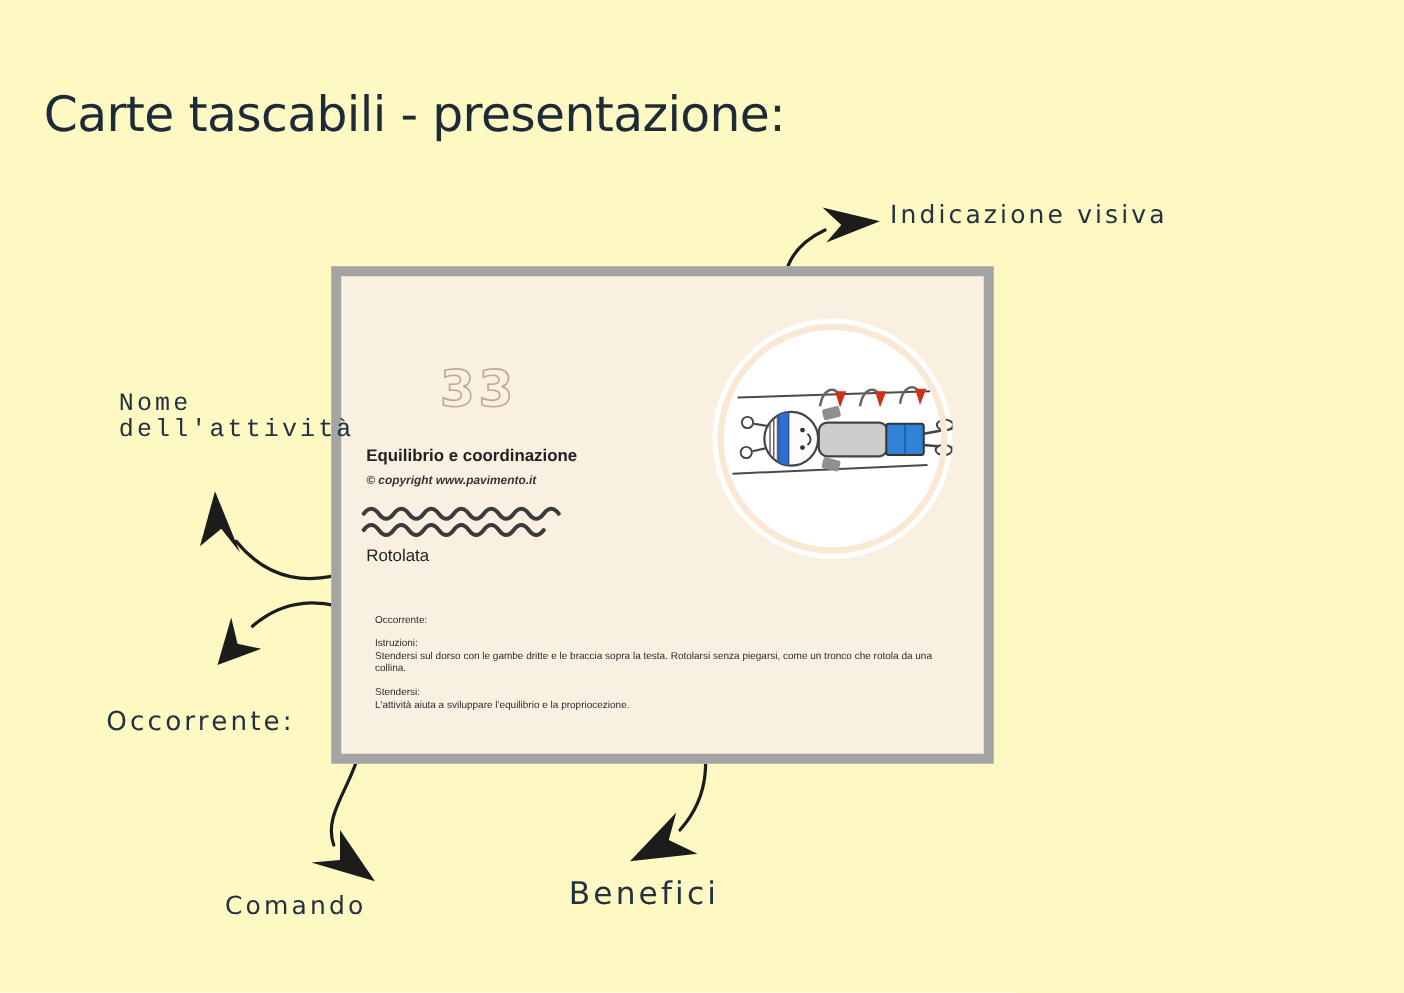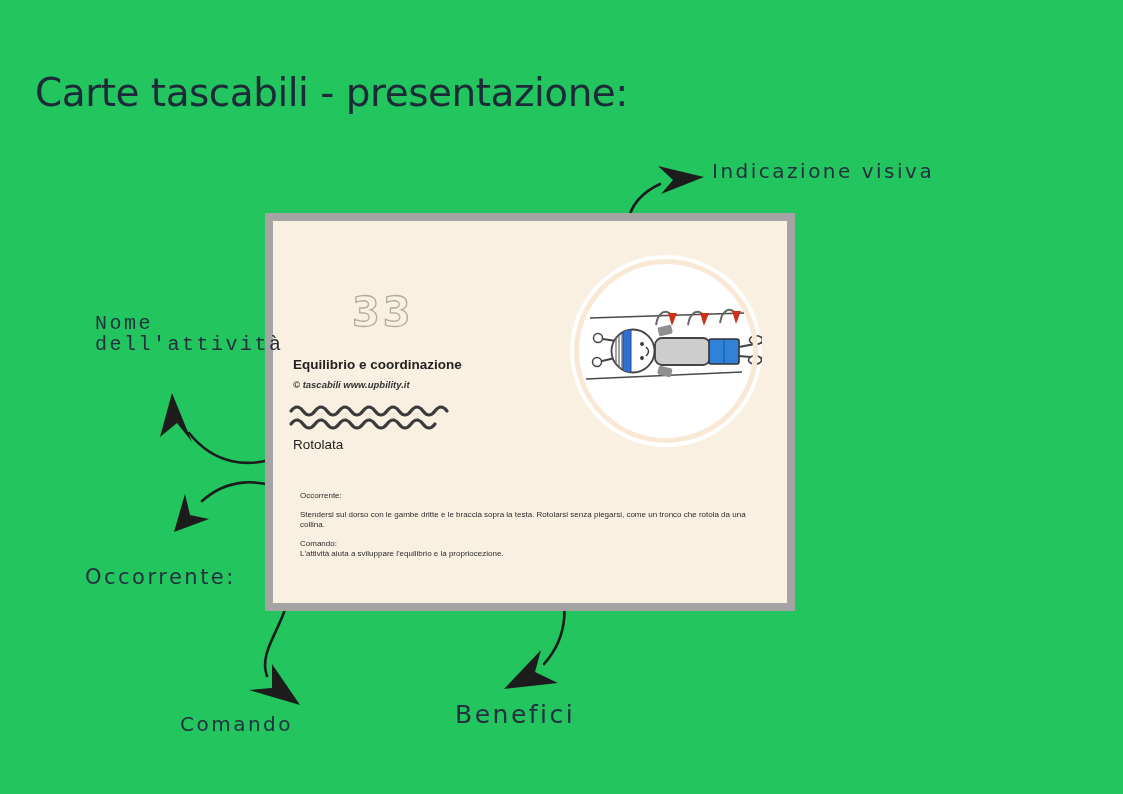--- a/index.html
+++ b/index.html
@@ -2,21 +2,21 @@
 <html><head>
 <meta charset="utf-8">
 <style>
   * { box-sizing: border-box; margin: 0; padding: 0; }
   html, body { width: 1123px; height: 794px; }
   body { font-family: "Liberation Sans", sans-serif; }
 
   .canvas {
     position: relative;
     width: 1123px; height: 794px;
-    background: #22c55e;
+    background: #fef9c3;
     overflow: hidden;
   }
 
   .page-title {
     position: absolute;
     left: 35px; top: 70px;
     font-family: "DejaVu Sans", sans-serif;
     font-size: 39px;
     font-weight: 400;
     letter-spacing: -0.5px;
@@ -208,38 +208,39 @@
           <polygon points="98,58 107,58 102,71" fill="#cf3018"></polygon>
           <path d="M118,70 c2,-13 10,-17 16,-9" stroke="#666" stroke-width="2" fill="none"></path>
           <polygon points="130,58 139,58 134,71" fill="#cf3018"></polygon>
           <path d="M150,68 c2,-13 10,-17 16,-9" stroke="#666" stroke-width="2" fill="none"></path>
           <polygon points="162,56 171,56 166,69" fill="#cf3018"></polygon>
         </g>
       </svg>
     </div>
 
     <div class="card-category">Equilibrio e coordinazione</div>
-    <div class="card-copyright">© tascabili www.upbility.it</div>
+    <div class="card-copyright">© copyright www.pavimento.it</div>
 
     <svg class="squiggles" width="168" height="32" viewBox="0 0 168 32">
       <path d="M4,8 q6,-8 12,0 t12,0 t12,0 t12,0 t12,0 t12,0 t12,0 t12,0 t12,0 t12,0 t12,0 t12,0 t12,0" fill="none" stroke="#3b3b3b" stroke-width="3.2" stroke-linecap="round"></path>
       <path d="M4,21 q6,-8 12,0 t12,0 t12,0 t12,0 t12,0 t12,0 t12,0 t12,0 t12,0 t12,0 t12,0 t12,0" fill="none" stroke="#3b3b3b" stroke-width="3.2" stroke-linecap="round"></path>
     </svg>
 
     <div class="card-activity">Rotolata</div>
 
     <div class="card-sections">
       <div class="card-section">
         <div class="sec-label">Occorrente:</div>
       </div>
       <div class="card-section">
+        <div class="sec-label">Istruzioni:</div>
         <div class="sec-text">Stendersi sul dorso con le gambe dritte e le braccia sopra la testa. Rotolarsi senza piegarsi, come un tronco che rotola da una collina.</div>
       </div>
       <div class="card-section">
-        <div class="sec-label">Comando:</div>
+        <div class="sec-label">Stendersi:</div>
         <div class="sec-text">L'attività aiuta a sviluppare l'equilibrio e la propriocezione.</div>
       </div>
     </div>
   </div>
 
   <div class="hand hand-visual">Indicazione visiva</div>
 
   <div class="hand hand-name">
     <span>Nome</span><br>
     <span>dell'attività</span>

